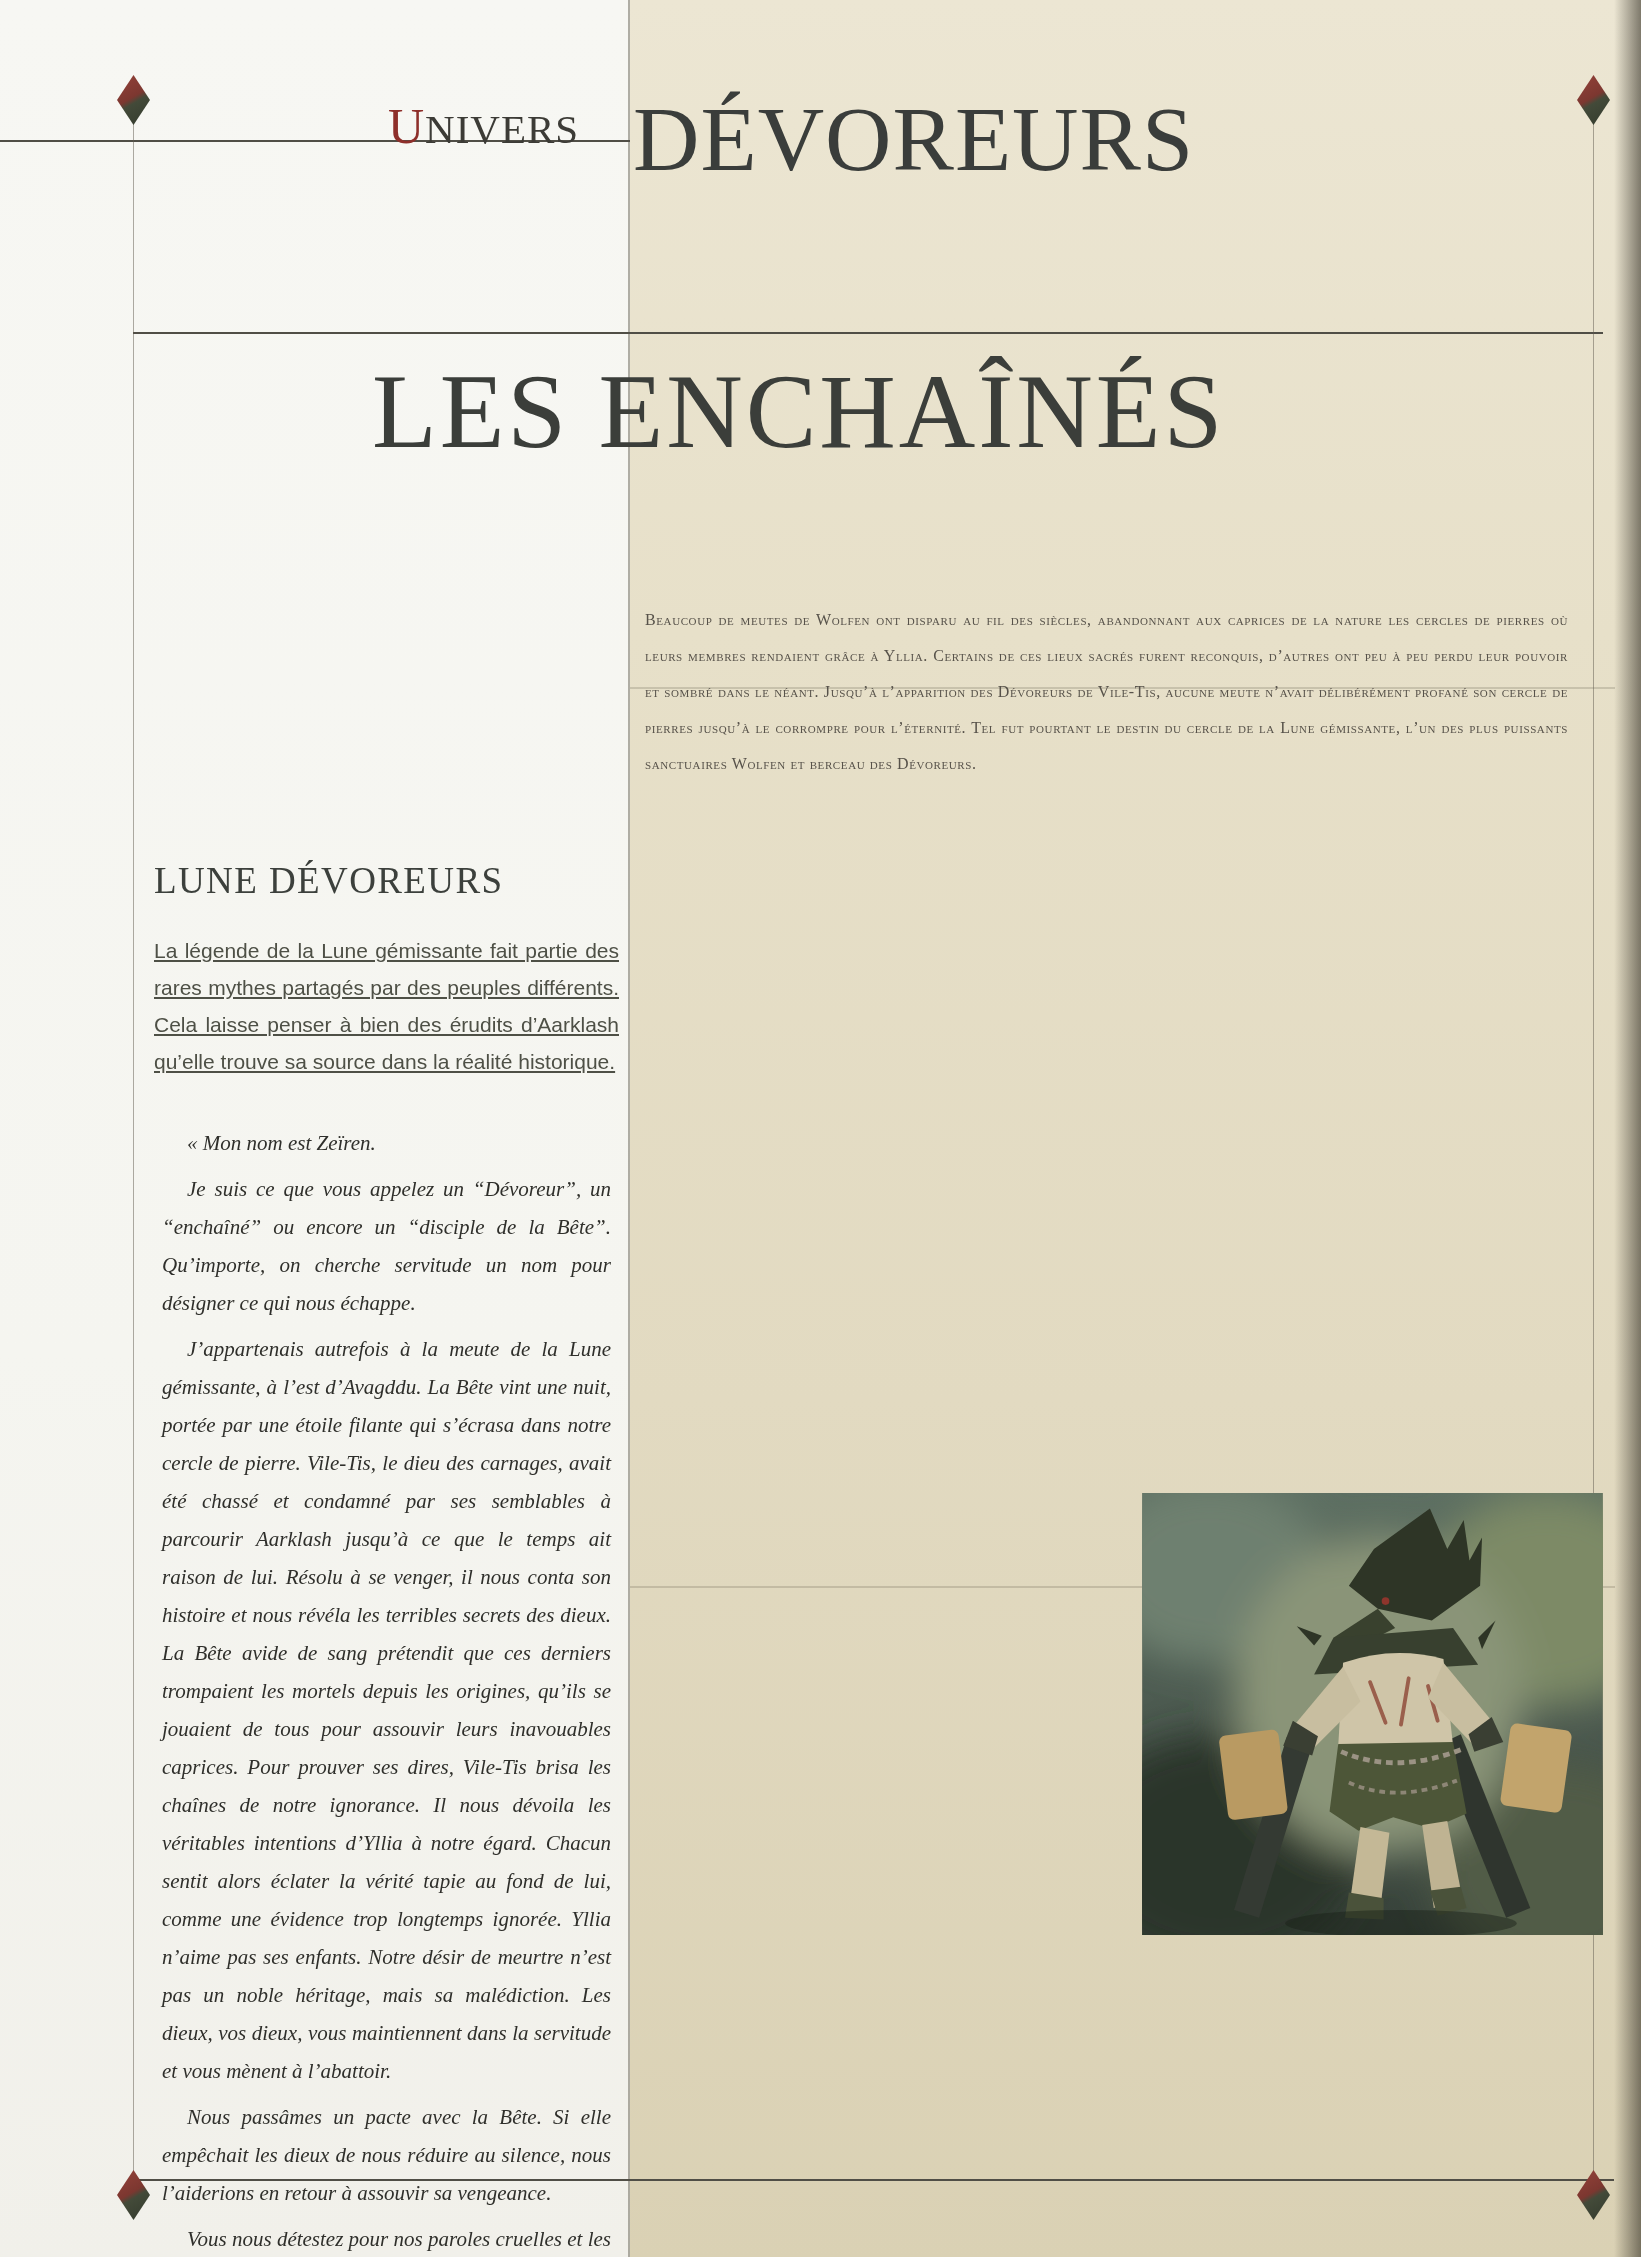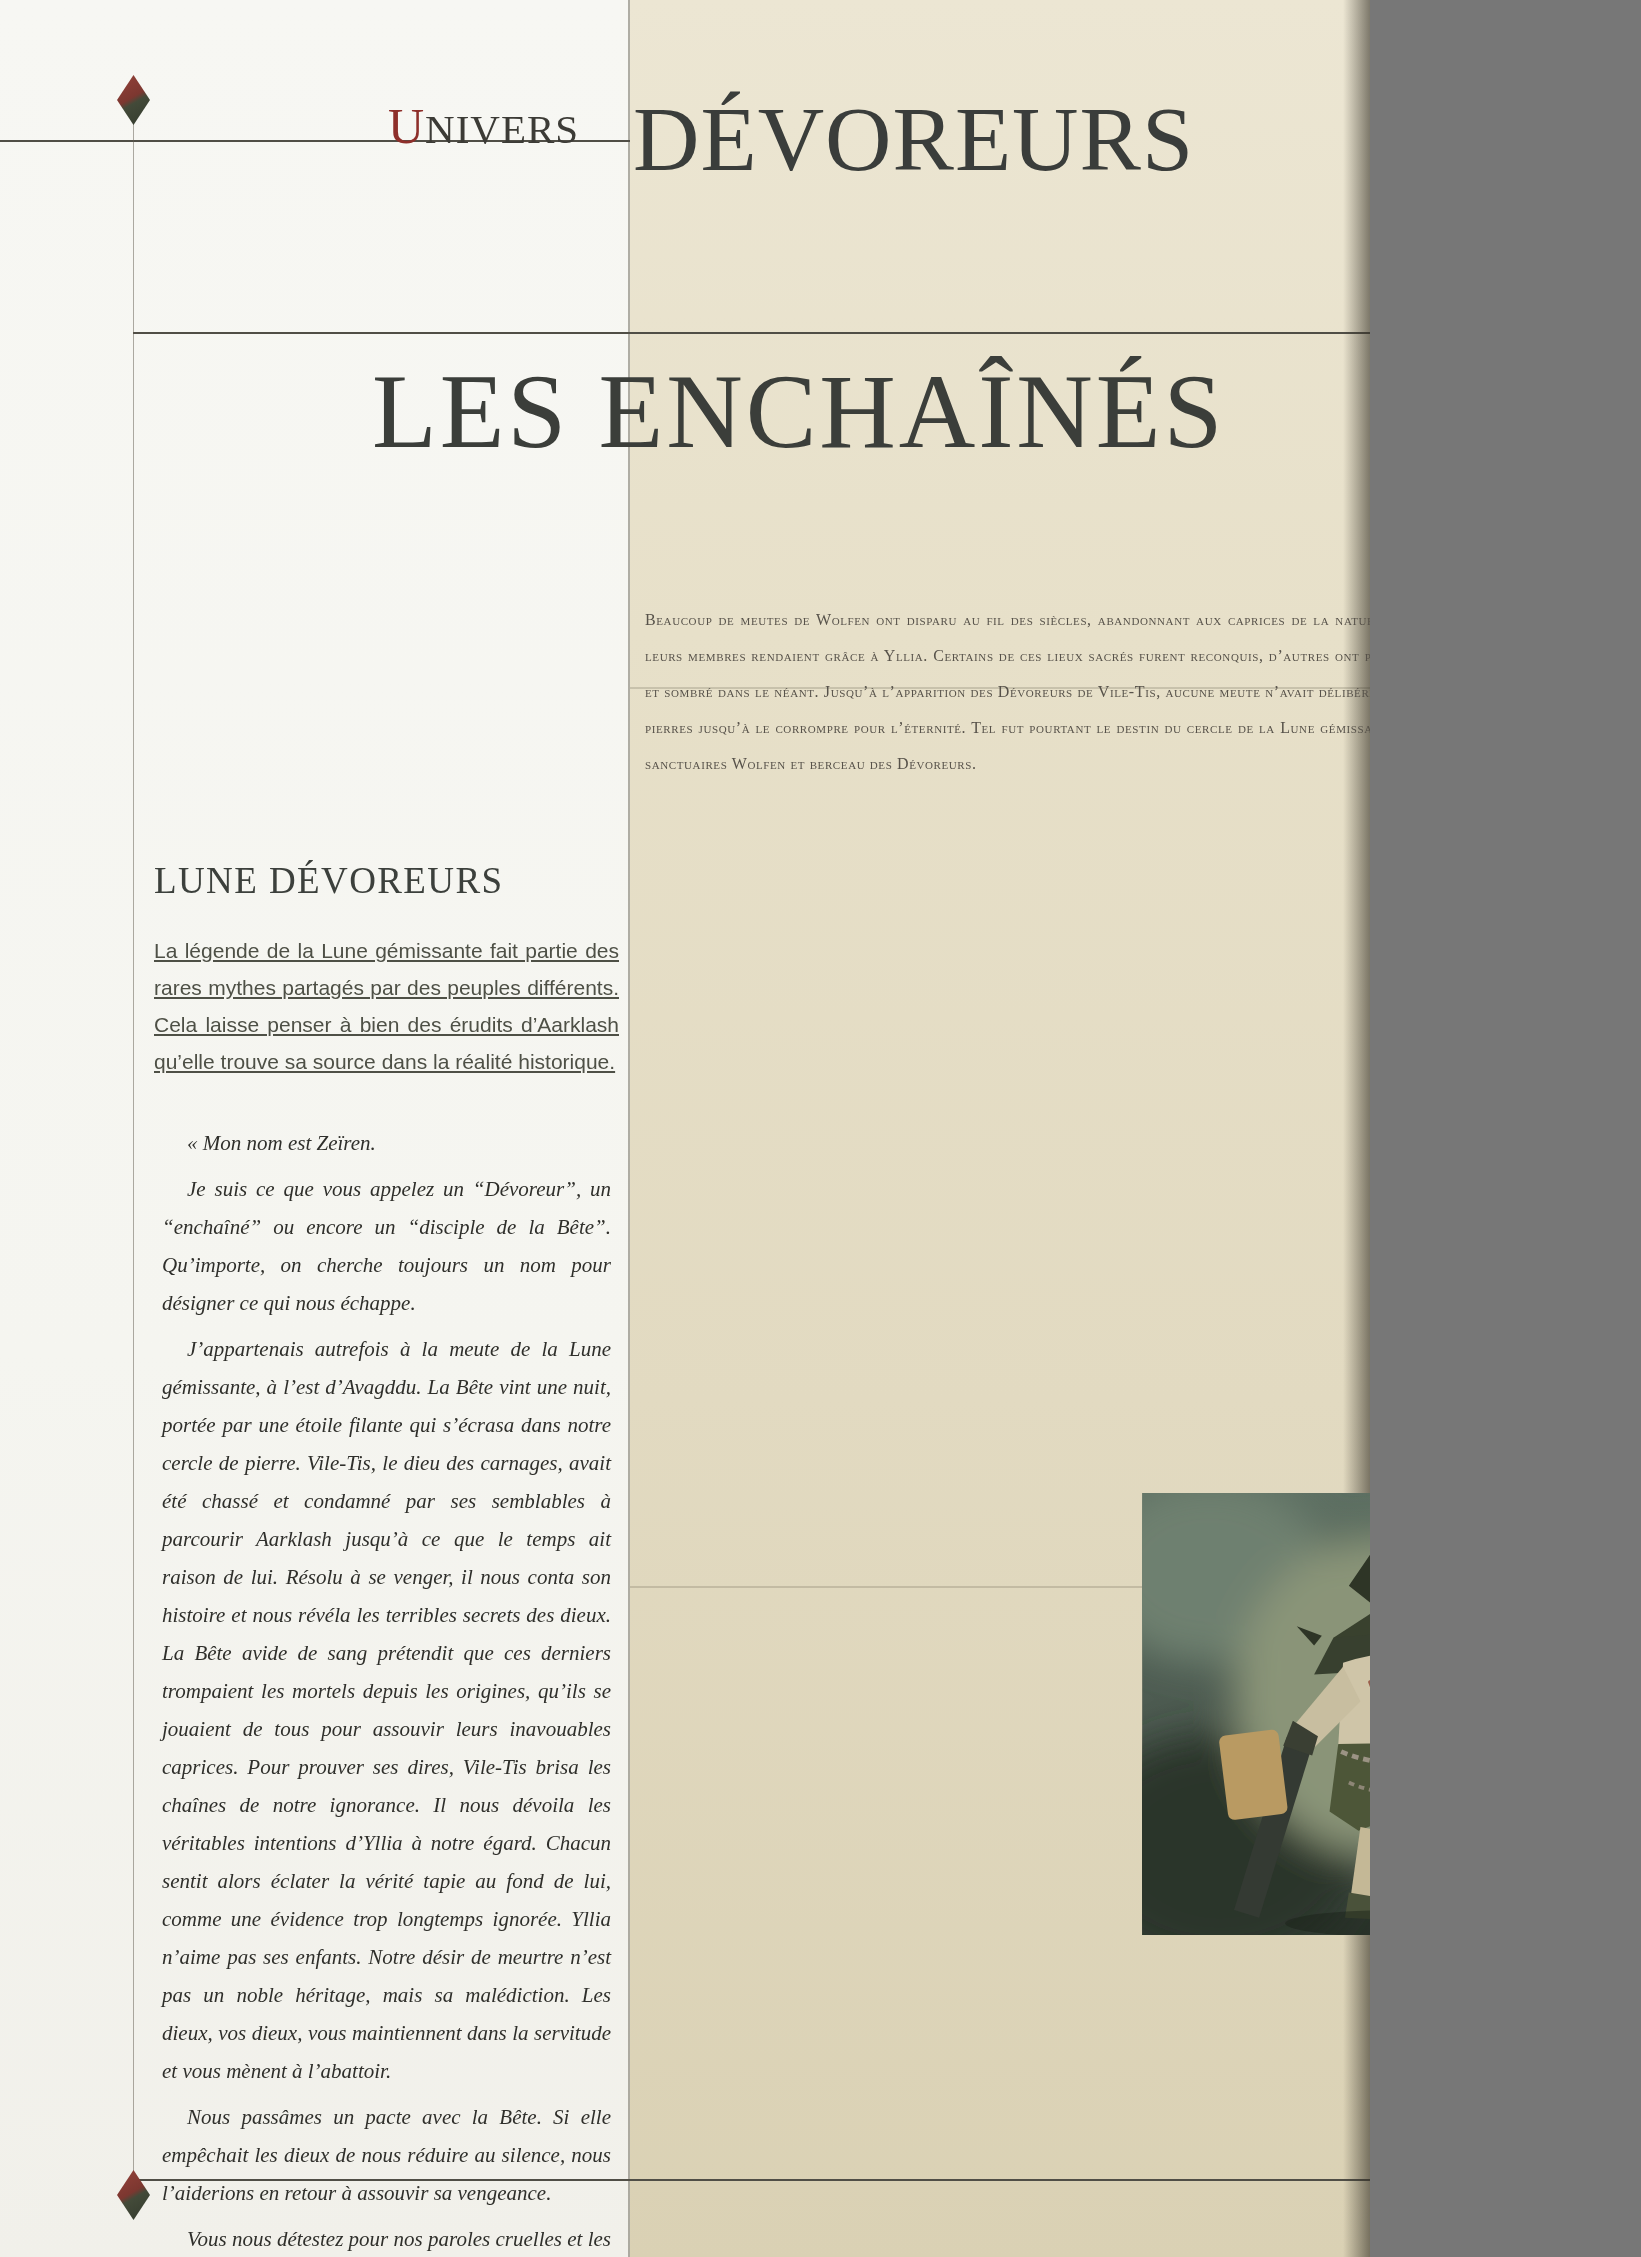--- a/index.html
+++ b/index.html
@@ -1,16 +1,16 @@
 <!DOCTYPE html>
 <html><head>
 <meta charset="utf-8">
 <style>
   html,body{margin:0;padding:0;background:#777;}
-  .page{position:relative;width:1370px;height:2257px;overflow:hidden;
+  .page{position:relative;width:1641px;height:2257px;overflow:hidden;
         background:linear-gradient(180deg,#f7f7f3 0%,#f5f5f0 60%,#f1f0ea 100%);
         font-family:"Liberation Serif",serif;}
   
   .bg-right{position:absolute;left:630px;top:0;width:1012px;height:2257px;
         background:linear-gradient(180deg,#ece6d3 0%,#e7e0c9 28%,#e2dac1 62%,#dad1b4 100%);}
   .edge-shadow{position:absolute;right:0;top:0;width:27px;height:2257px;
         background:linear-gradient(90deg,rgba(60,55,42,0),rgba(52,48,38,.6));}
   .fold-line{position:absolute;left:628px;top:0;width:1.9px;height:2257px;background:rgba(104,99,86,.5);}
   .crease{position:absolute;left:630px;width:985px;height:1.9px;background:rgba(92,86,70,.22);}
   .rule{position:absolute;background:#504e46;}
@@ -65,21 +65,21 @@
   <div class="category z" style="left:633px;top:35px">DÉVOREURS</div>
   <div class="main-title z" style="left:372px;top:209px">LES ENCHAÎNÉS</div>
 
   <div class="intro z">Beaucoup de meutes de Wolfen ont disparu au fil des siècles, abandonnant aux caprices de la nature les cercles de pierres où leurs membres rendaient grâce à Yllia. Certains de ces lieux sacrés furent reconquis, d’autres ont peu à peu perdu leur pouvoir et sombré dans le néant. Jusqu’à l’apparition des Dévoreurs de Vile-Tis, aucune meute n’avait délibérément profané son cercle de pierres jusqu’à le corrompre pour l’éternité. Tel fut pourtant le destin du cercle de la Lune gémissante, l’un des plus puissants sanctuaires Wolfen et berceau des Dévoreurs.</div>
 
   <div class="col-left z">
     <h2><br><span>LUNE DÉVOREURS</span></h2>
     <p class="p-sans">La légende de la Lune gémissante fait partie des rares mythes partagés par des peuples différents. Cela laisse penser à bien des érudits d’Aarklash qu’elle trouve sa source dans la réalité historique.</p>
     <div class="bq">
       <p>« Mon nom est Zeïren.</p>
-      <p>Je suis ce que vous appelez un “Dévoreur”, un “enchaîné” ou encore un “disciple de la Bête”. Qu’importe, on cherche toujours un nom pour désigner ce qui nous échappe.</p>
+      <p>Je suis ce que vous appelez un “Dévoreur”, un “enchaîné” ou encore un “disciple de la Bête”. Qu’importe, on cherche servitude un nom pour désigner ce qui nous échappe.</p>
       <p>J’appartenais autrefois à la meute de la Lune gémissante, à l’est d’Avagddu. La Bête vint une nuit, portée par une étoile filante qui s’écrasa dans notre cercle de pierre. Vile-Tis, le dieu des carnages, avait été chassé et condamné par ses semblables à parcourir Aarklash jusqu’à ce que le temps ait raison de lui. Résolu à se venger, il nous conta son histoire et nous révéla les terribles secrets des dieux. La Bête avide de sang prétendit que ces derniers trompaient les mortels depuis les origines, qu’ils se jouaient de tous pour assouvir leurs inavouables caprices. Pour prouver ses dires, Vile-Tis brisa les chaînes de notre ignorance. Il nous dévoila les véritables intentions d’Yllia à notre égard. Chacun sentit alors éclater la vérité tapie au fond de lui, comme une évidence trop longtemps ignorée. Yllia n’aime pas ses enfants. Notre désir de meurtre n’est pas un noble héritage, mais sa malédiction. Les dieux, vos dieux, vous maintiennent dans la servitude et vous mènent à l’abattoir.</p>
       <p>Nous passâmes un pacte avec la Bête. Si elle empêchait les dieux de nous réduire au silence, nous l’aiderions en retour à assouvir sa vengeance.</p>
       <p>Vous nous détestez pour nos paroles cruelles et les massacres que nous perpétrons. Vous nous craignez parce que nous mangeons votre chair. Nous sommes libres de nos actes, de nos choix, de nos instincts. Aucune loi ne peut nous retenir et vous, captifs aveugles, ne pouvez le supporter. Sachez que vous avez le choix d’être maître de votre destinée ou de rester les chiens serviles des usurpateurs. Ne laissez rien ni personne décider pour vous…</p>
 
     </div>
 
   </div>
 
   <div class="photo">
     <svg viewBox="0 0 477 458" width="461" height="442">

